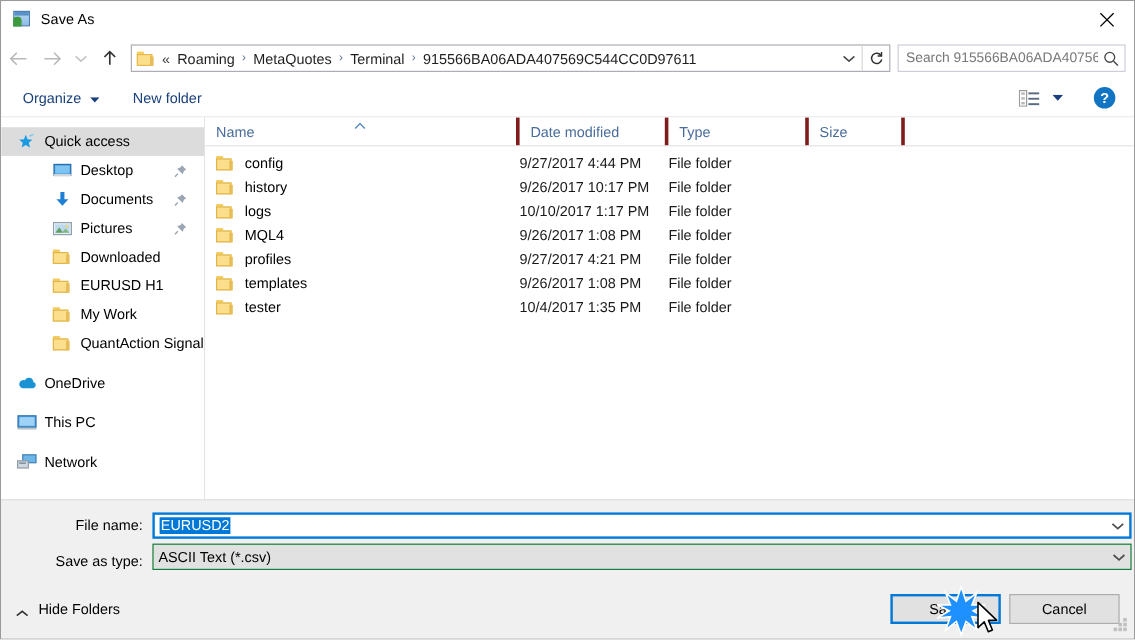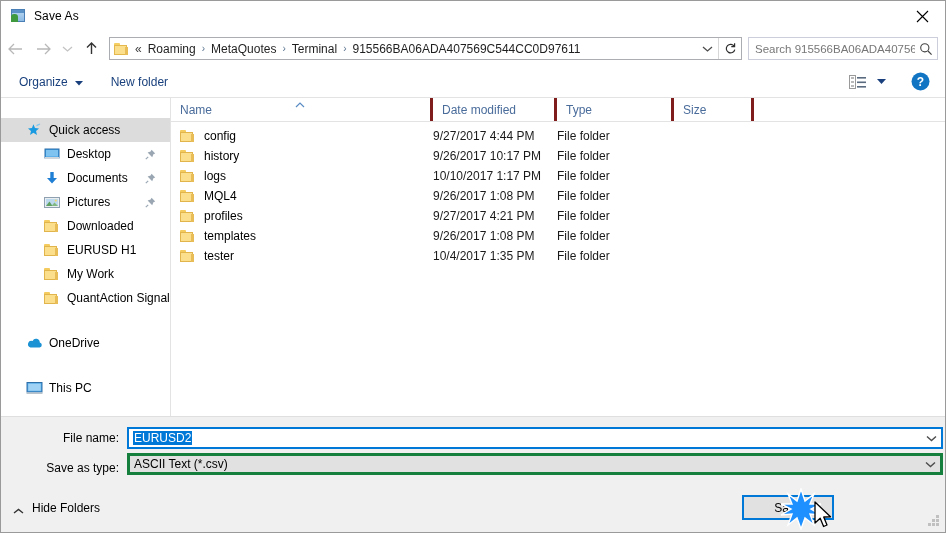--- a/index.html
+++ b/index.html
@@ -167,21 +167,21 @@
   }
   .side-item.selected { background: #dcdcdc; }
   .side-item .s-ico {
     width: 18px; height: 18px; flex: none;
     margin-right: 6px;
     display: flex; align-items: center; justify-content: center;
     position: relative;
   }
   .side-item .s-label { white-space: nowrap; overflow: hidden; }
   .side-item .s-pin { margin-left: auto; margin-right: 14px; flex: none; display: flex; }
-  .indent-0 { padding-left: 24px; margin-top: 12px; }
+  .indent-0 { padding-left: 12px; }
   .indent-1 { padding-left: 42px; }
   .gap { height: 9px; }
 
   .folder-ico { width: 16px; height: 14px; position: relative; }
   .folder-ico .f-tab {
     position: absolute; left: 0; top: 1px; width: 6px; height: 3px;
     background: #f3cb5e; border-radius: 1px 1px 0 0;
   }
   .folder-ico .f-body {
     position: absolute; left: 0; top: 3px; width: 13px; height: 10px;
@@ -245,21 +245,21 @@
     font-size: 12px; color: #000;
   }
   .combo {
     width: 816px; height: 22px;
     background: #ffffff;
     border: 1px solid #7a7a7a;
     display: flex; align-items: center;
     position: relative;
   }
   .combo.focused { border: 2px solid #0078d7; }
-  .combo.readonly { background: #e1e1e1; border: 3px solid #15803d; }
+  .combo.readonly { background: #e1e1e1; border: 1px solid #15803d; }
   .combo .c-text {
     padding-left: 4px; font-size: 12px; color: #000;
     flex: 1 1 auto; white-space: nowrap; overflow: hidden;
   }
   .combo .c-text .sel {
     background: #0078d7; color: #ffffff; padding: 1px 1px;
   }
   .combo .c-arrow {
     width: 20px; flex: none; display: flex; align-items: center; justify-content: center;
   }
@@ -714,20 +714,21 @@
   <div class="hide-folders">
     <span class="hf-caret">
       <svg width="11" height="7" viewBox="0 0 11 7">
           <path d="M1 5 L5.5 1.4 L10 5" stroke="#333" stroke-width="1.3" fill="none"></path>
         </svg>
     </span>
     <span>Hide Folders</span>
   </div>
 
   <div class="btn primary" style="left:741px; top:494px;">Save</div>
+  <div class="btn" style="left:840px; top:494px;">Cancel</div>
 
   <div class="burst">
     <svg width="42" height="42" viewBox="0 0 42 42">
       <path d="M21 1 L25 13 L34 6 L30 16 L41 16 L31 21 L41 27 L30 26 L34 37 L25 30 L21 41 L17 30 L8 37 L12 26 L1 27 L11 21 L1 16 L12 16 L8 6 L17 13 Z" fill="#1e90ff" stroke="#ffffff" stroke-width="1.4"></path>
     </svg>
   </div>
 
   <div class="cursor">
     <svg width="22" height="30" viewBox="0 0 22 30">
       <path d="M2 1 L2 22 L7.2 17.2 L10.6 25.5 L14 24 L10.7 16 L17.5 15.8 Z" fill="#ffffff" stroke="#000000" stroke-width="1.3" stroke-linejoin="round"></path>

